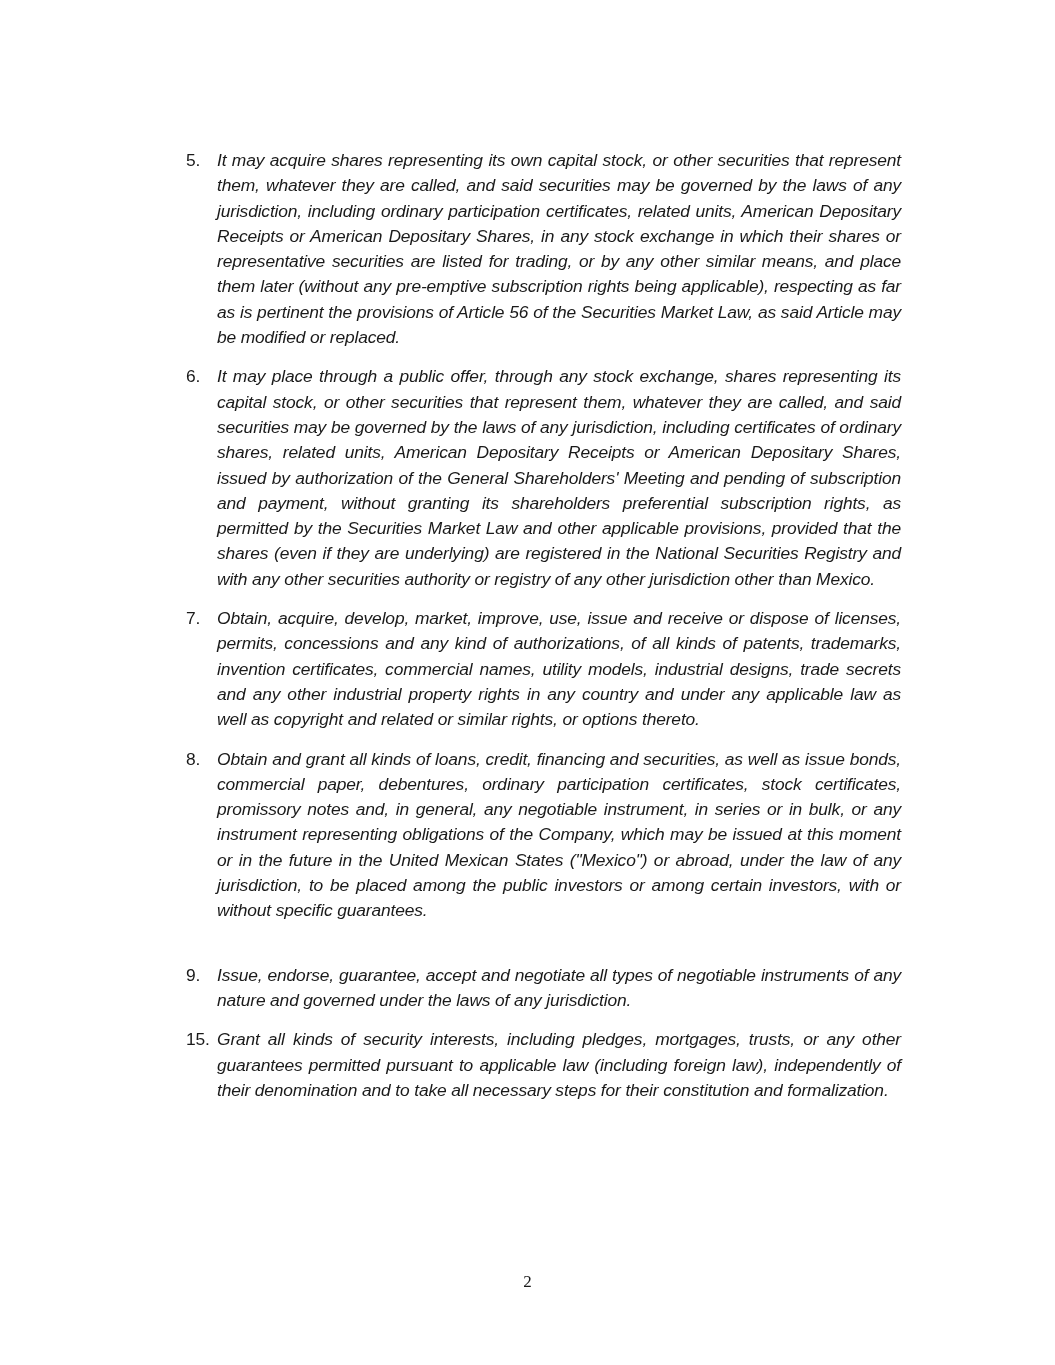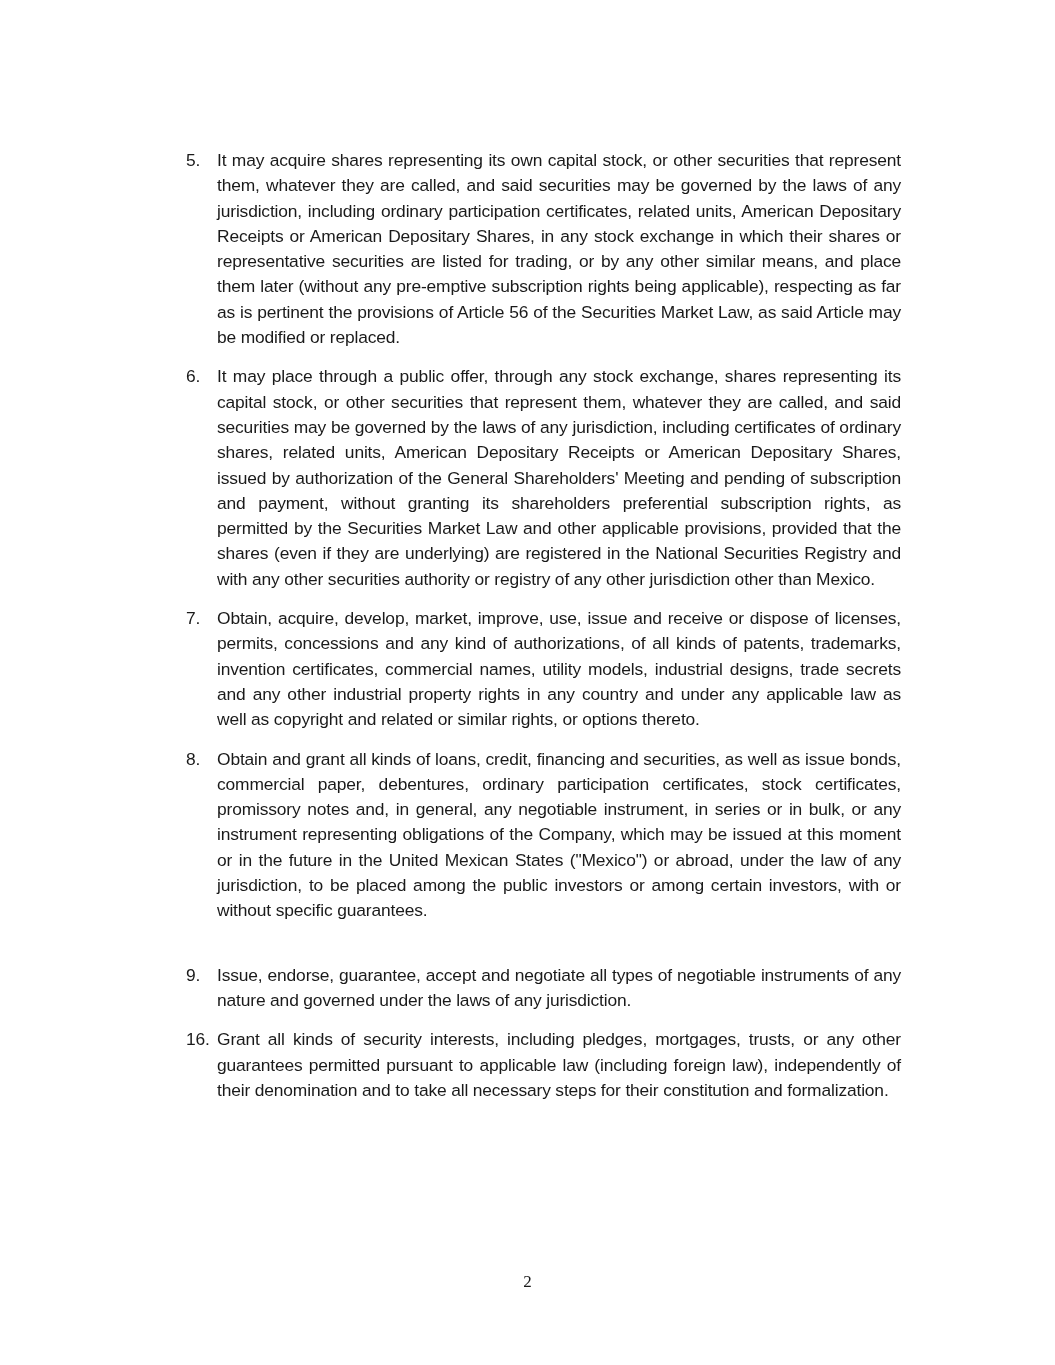--- a/index.html
+++ b/index.html
@@ -46,20 +46,21 @@
     }
     .num {
       position: absolute;
       left: 0;
       top: 0;
       width: 30px;
       text-align: left;
     }
     .text {
       display: block;
+      font-style: italic;
     }
     .page-number {
       position: absolute;
       left: 0;
       width: 1055px;
       top: 1272px;
       text-align: center;
       font-family: "Liberation Serif", serif;
       font-size: 17px;
       color: #1a1a1a;
@@ -84,19 +85,19 @@
     </li>
     <li class="item gap-after">
       <span class="num">8.</span>
       <span class="text">Obtain and grant all kinds of loans, credit, financing and securities, as well as issue bonds, commercial paper, debentures, ordinary participation certificates, stock certificates, promissory notes and, in general, any negotiable instrument, in series or in bulk, or any instrument representing obligations of the Company, which may be issued at this moment or in the future in the United Mexican States ("Mexico") or abroad, under the law of any jurisdiction, to be placed among the public investors or among certain investors, with or without specific guarantees.</span>
     </li>
     <li class="item">
       <span class="num">9.</span>
       <span class="text">Issue, endorse, guarantee, accept and negotiate all types of negotiable instruments of any nature and governed under the laws of any jurisdiction.</span>
     </li>
     <li class="item">
-      <span class="num">16.</span>
+      <span class="num">15.</span>
       <span class="text">Grant all kinds of security interests, including pledges, mortgages, trusts, or any other guarantees permitted pursuant to applicable law (including foreign law), independently of their denomination and to take all necessary steps for their constitution and formalization.</span>
     </li>
   </ol>
 
   <div class="page-number">2</div>
 </div>
 
 </body></html>

